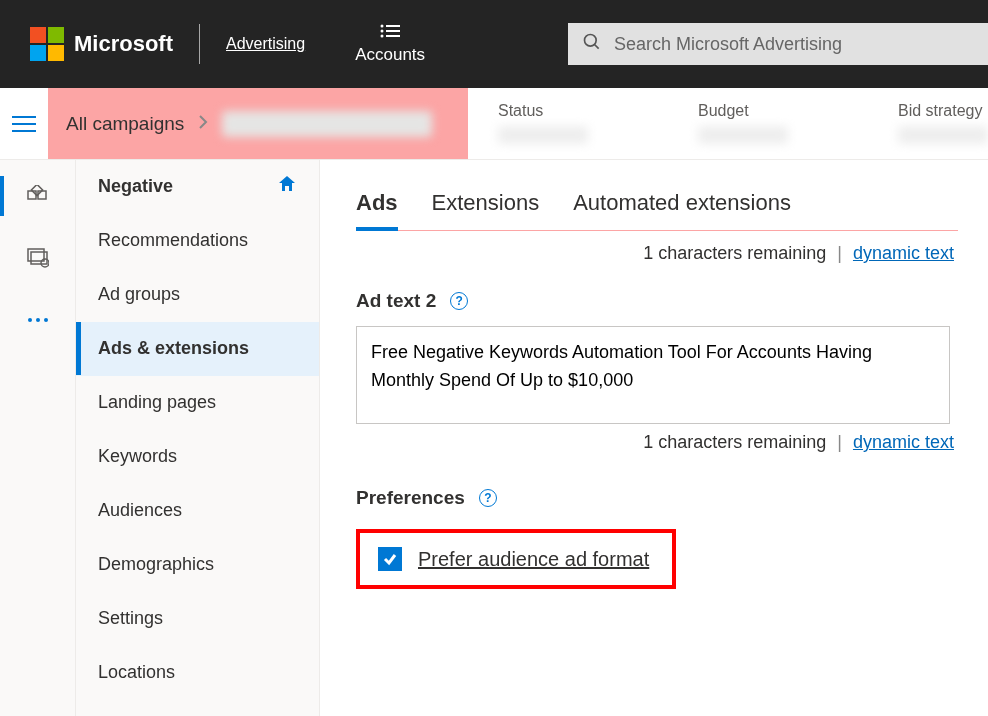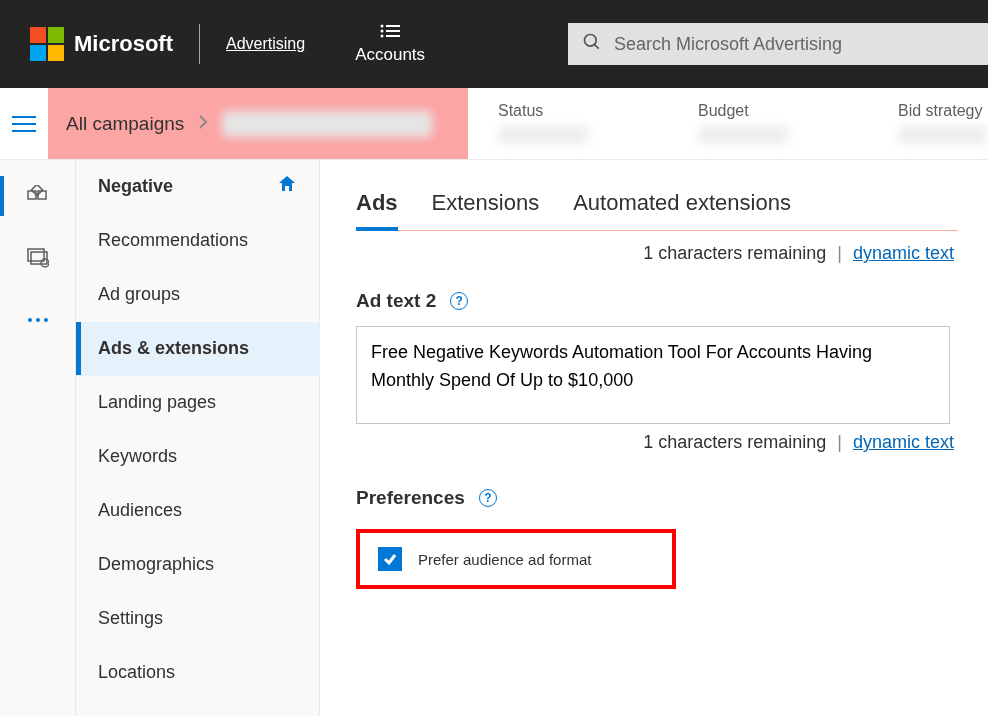--- a/index.html
+++ b/index.html
@@ -56,21 +56,21 @@
     .rem-row .dyn { color:#0067b8; }
     .rem-row .pipe { color:#888; margin: 0 6px;}
 
     .field-label { font-size:19px; font-weight:600; display:flex; align-items:center; gap:14px; margin-bottom:14px;}
     .hint-icon { display:inline-flex; width:18px; height:18px; border:1.5px solid #0078d4; border-radius:50%; color:#0078d4; align-items:center; justify-content:center; font-size:12px; font-weight:600;}
 
     .txtarea { width: 594px; min-height: 98px; border:1px solid #c8c6c4; padding: 12px 14px; font-size:18px; line-height:1.55; resize:none; font-family:inherit;}
     
     .pref-box { border:4px solid #ff0000; padding: 14px 18px; width: 320px; display:flex; align-items:center; gap:16px; margin-top:20px;}
     .check { width:24px; height:24px; background:#0078d4; display:flex; align-items:center; justify-content:center; color:#fff; font-weight:700;}
-    .pref-label { font-size:15px; }
+    .pref-label { font-size:20px;text-decoration:underline; }
   </style>
 </head>
 <body>
 
 <div class="topbar">
   <div class="brand">
     <div class="ms-logo">
       <div class="sq r"></div>
         <div class="sq g"></div>
         <div class="sq b"></div>

